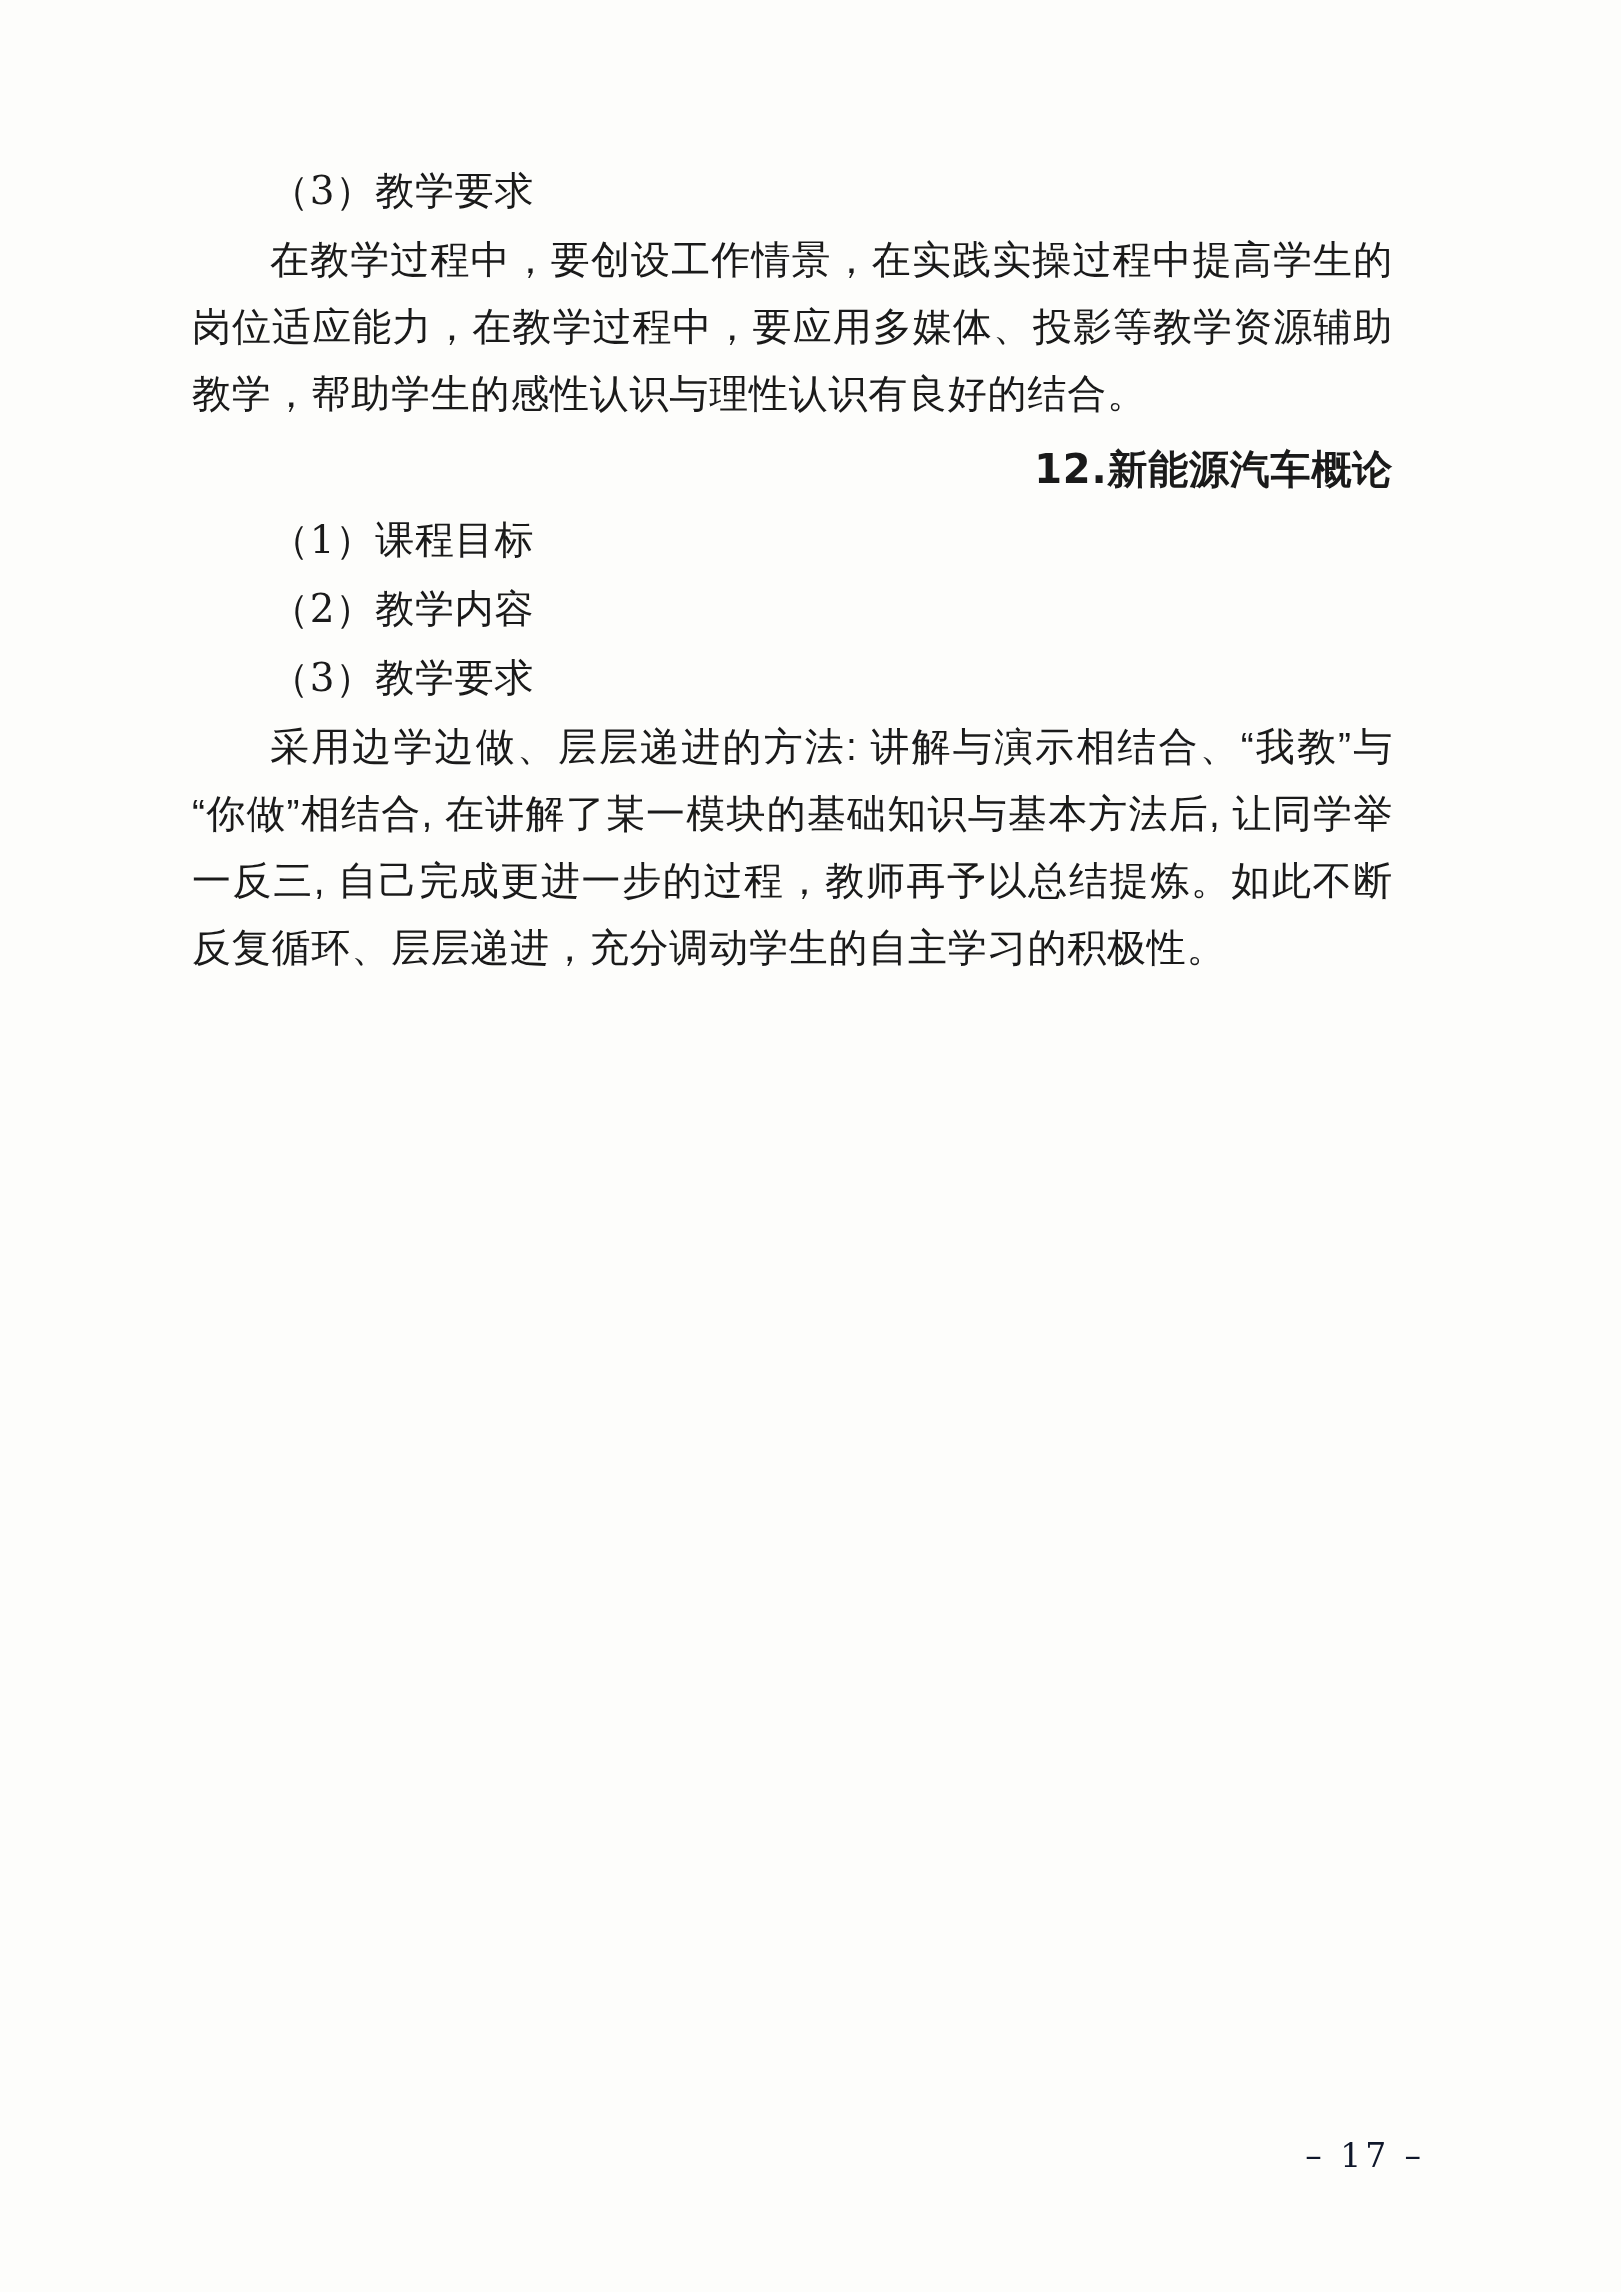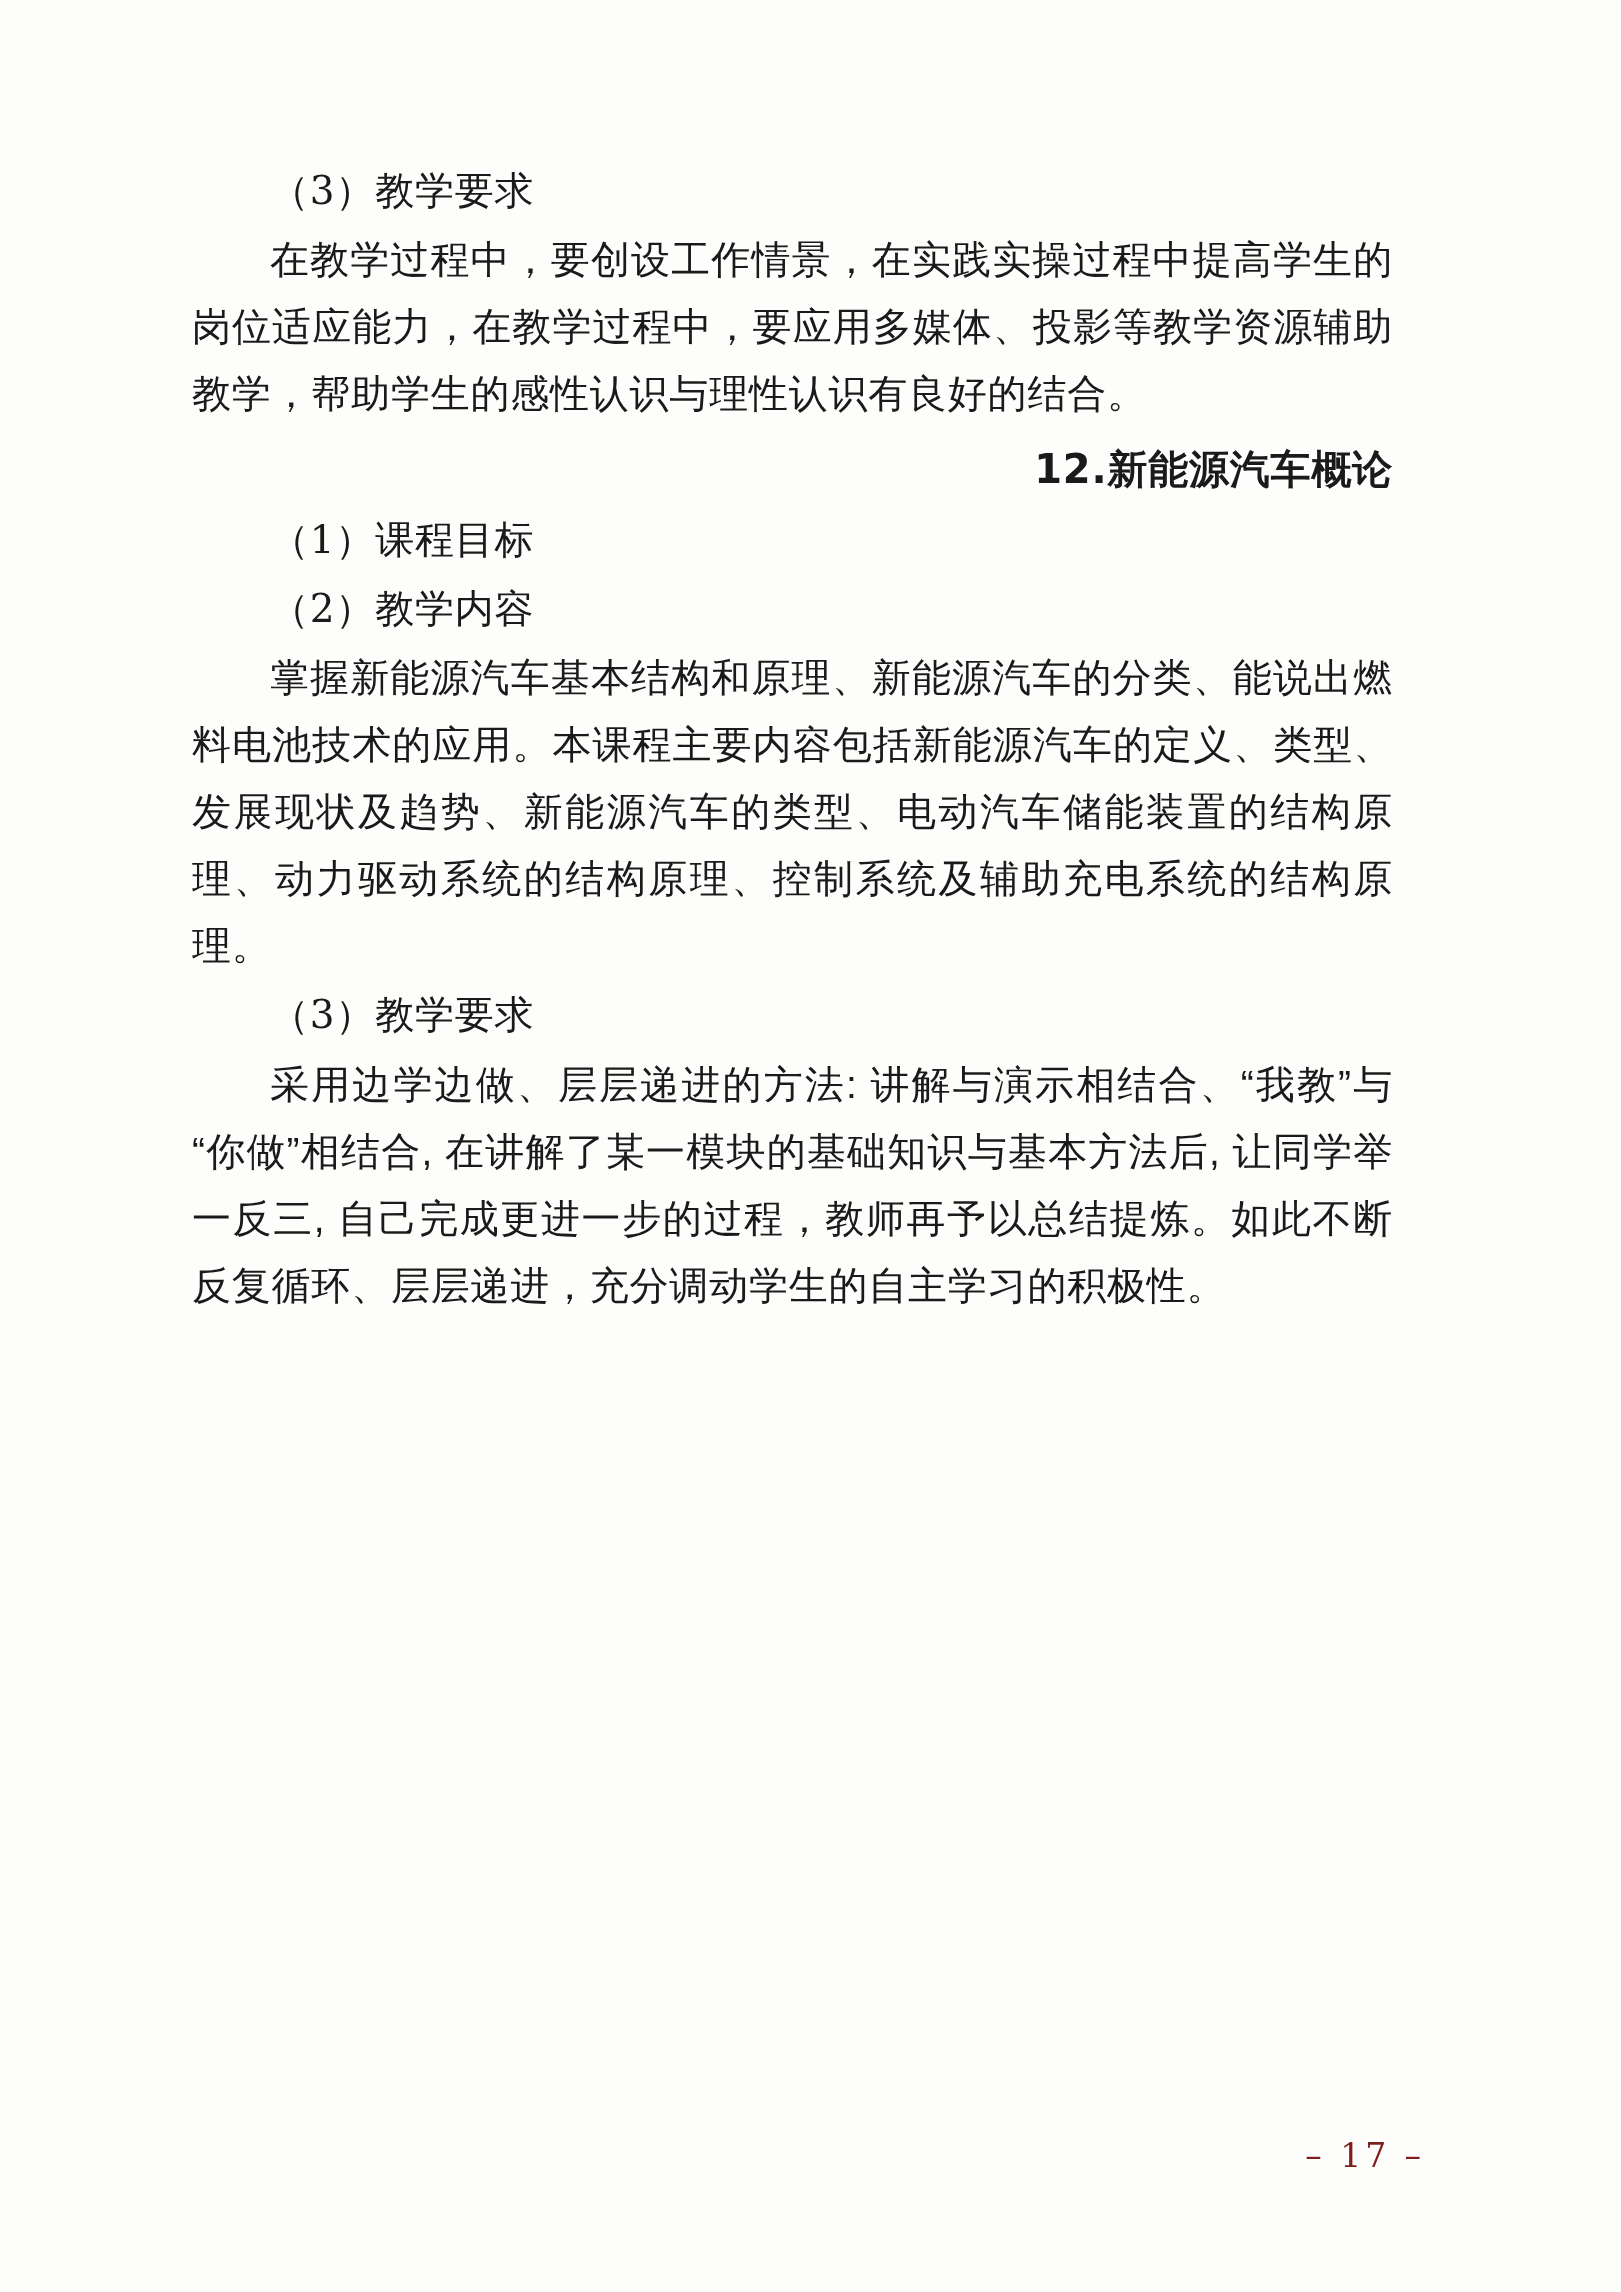--- a/index.html
+++ b/index.html
@@ -50,41 +50,40 @@
   }
   .sans {
     font-family: Liberation Sans, sans-serif;
   }
   .page-number {
     position: absolute;
     right: 196px;
     bottom: 118px;
     font-size: 33px;
     letter-spacing: 0.12em;
-    color: #7f1d1d;
+    color: #0f172a;
   }
 </style>
 </head>
 <body>
 
 <div class="page">
   <div class="content">
 
     <p class="para indent">（3）教学要求</p>
 
     <p class="para indent">在教学过程中，要创设工作情景，在实践实操过程中提高学生的岗位适应能力，在教学过程中，要应用多媒体、投影等教学资源辅助教学，帮助学生的感性认识与理性认识有良好的结合。</p>
 
     <p class="heading">12.新能源汽车概论</p>
 
     <p class="para indent">（1）课程目标</p>
 
 
     <p class="para indent">（2）教学内容</p>
 
-    <p class="para indent">掌握新能源汽车基本结构和原理、新能源汽车的分类、能说出燃料电池技术的应用。本课程主要内容包括新能源汽车的定义、类型、发展现状及趋势、新能源汽车的类型、电动汽车储能装置的结构原理、动力驱动系统的结构原理、控制系统及辅助充电系统的结构原理。</p>
 
     <p class="para indent">（3）教学要求</p>
 
     <p class="para indent sans">采用边学边做、层层递进的方法: 讲解与演示相结合、“我教”与“你做”相结合, 在讲解了某一模块的基础知识与基本方法后, 让同学举一反三, 自己完成更进一步的过程，教师再予以总结提炼。如此不断反复循环、层层递进，充分调动学生的自主学习的积极性。</p>
 
 
   </div>
 
   <div class="page-number">– 17 –</div>
 </div>

